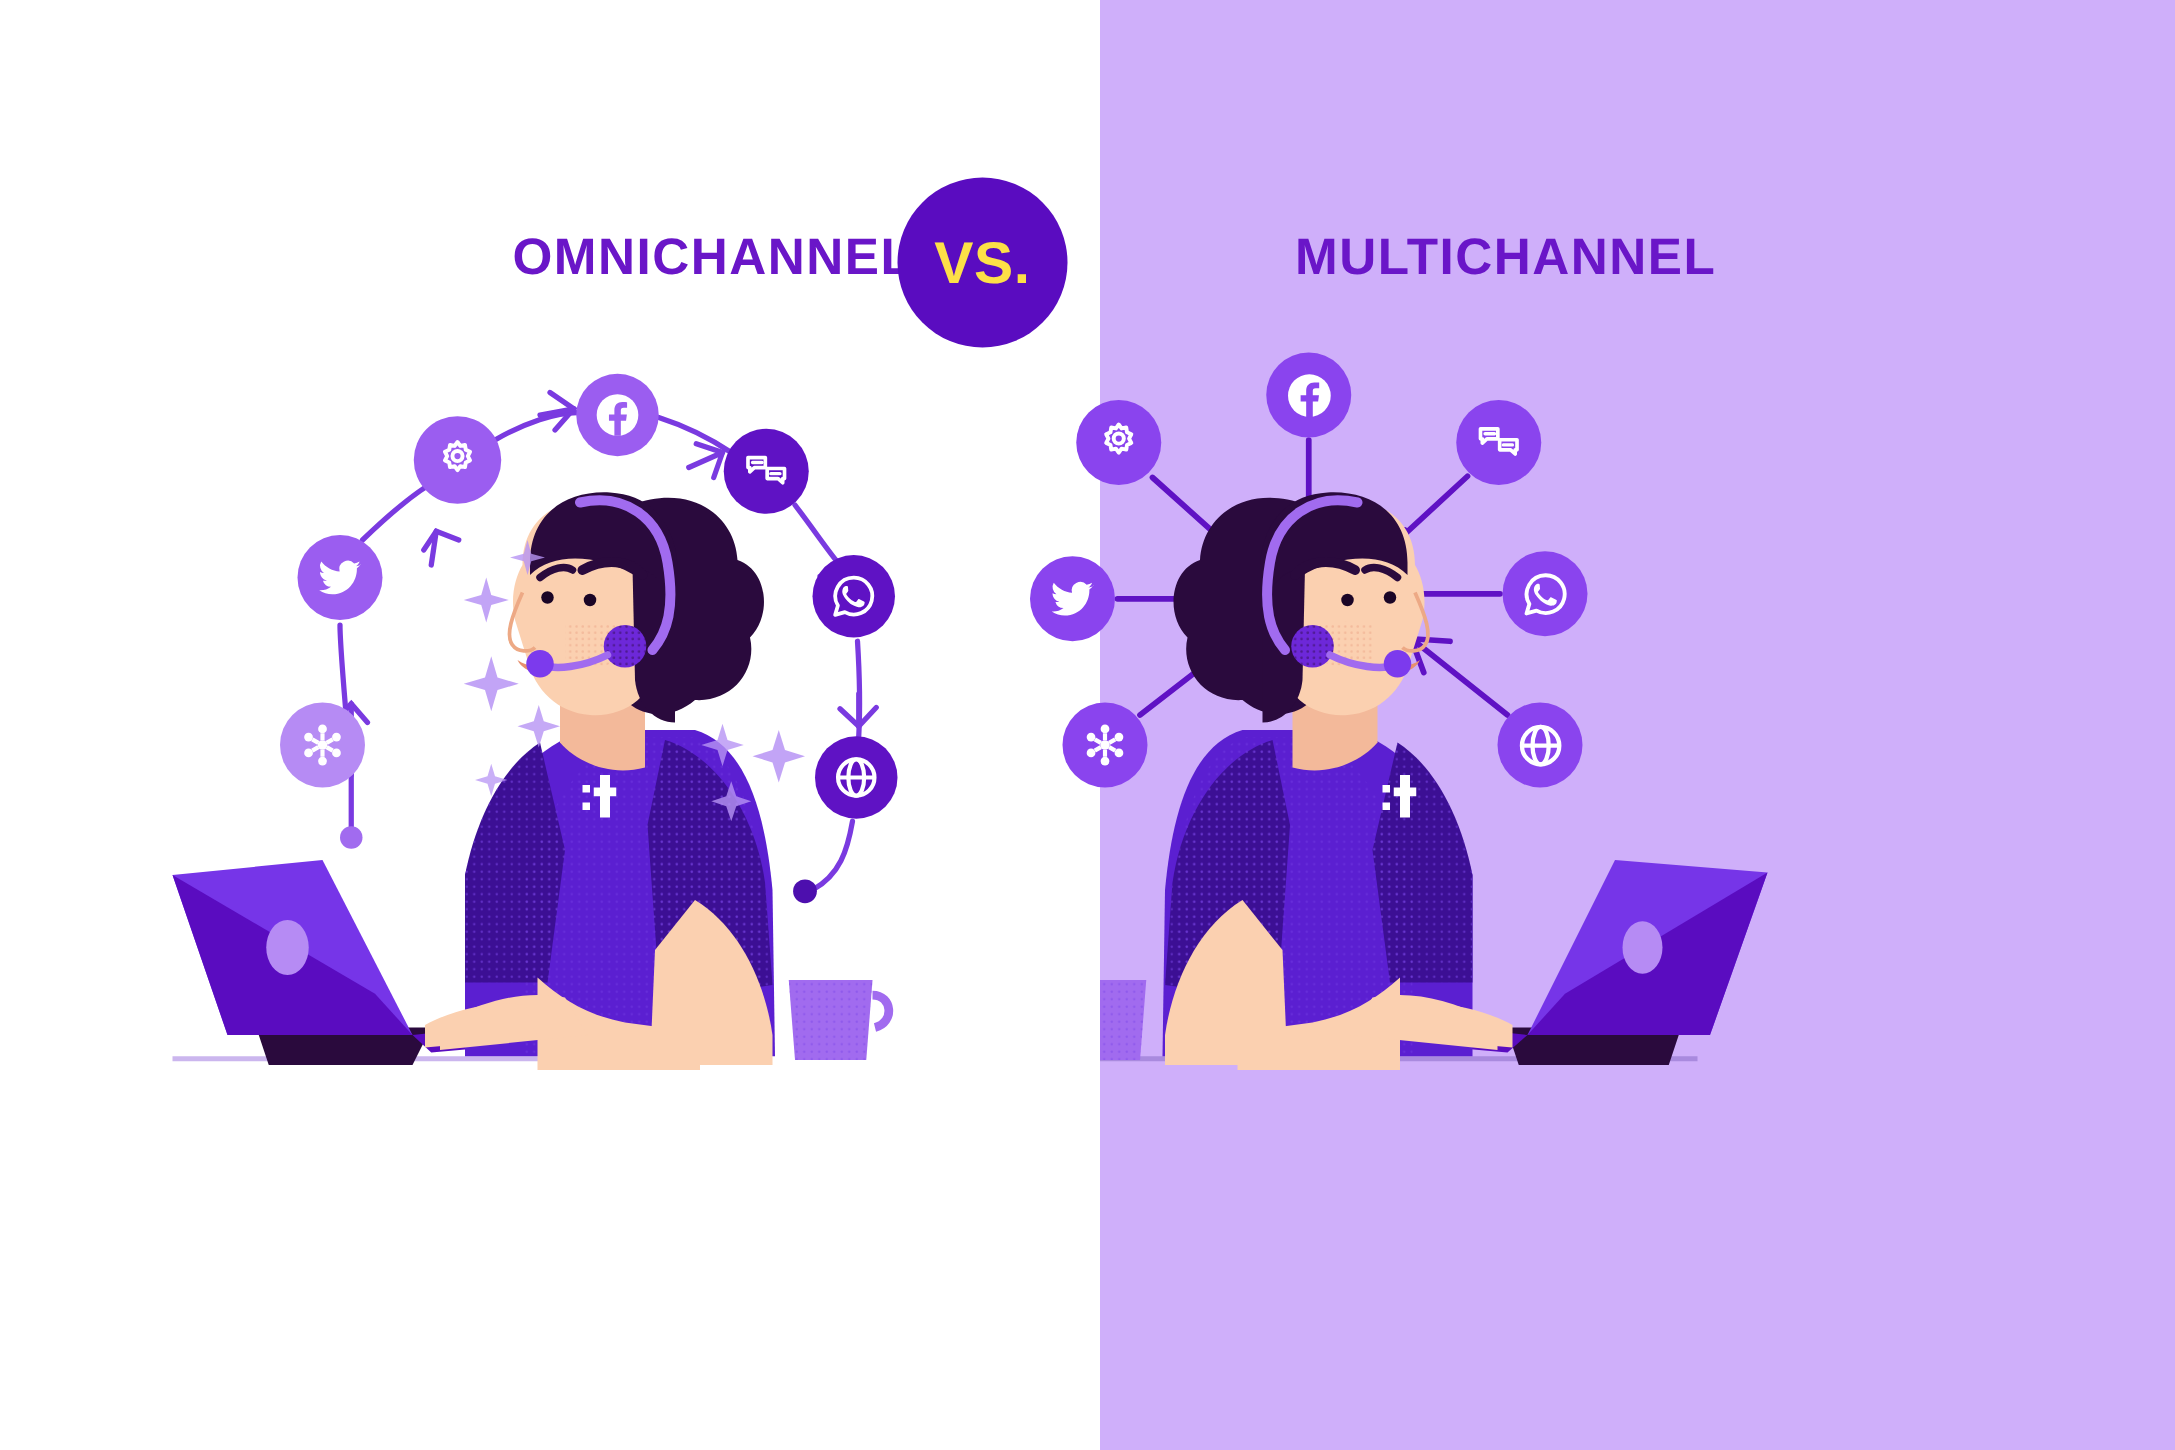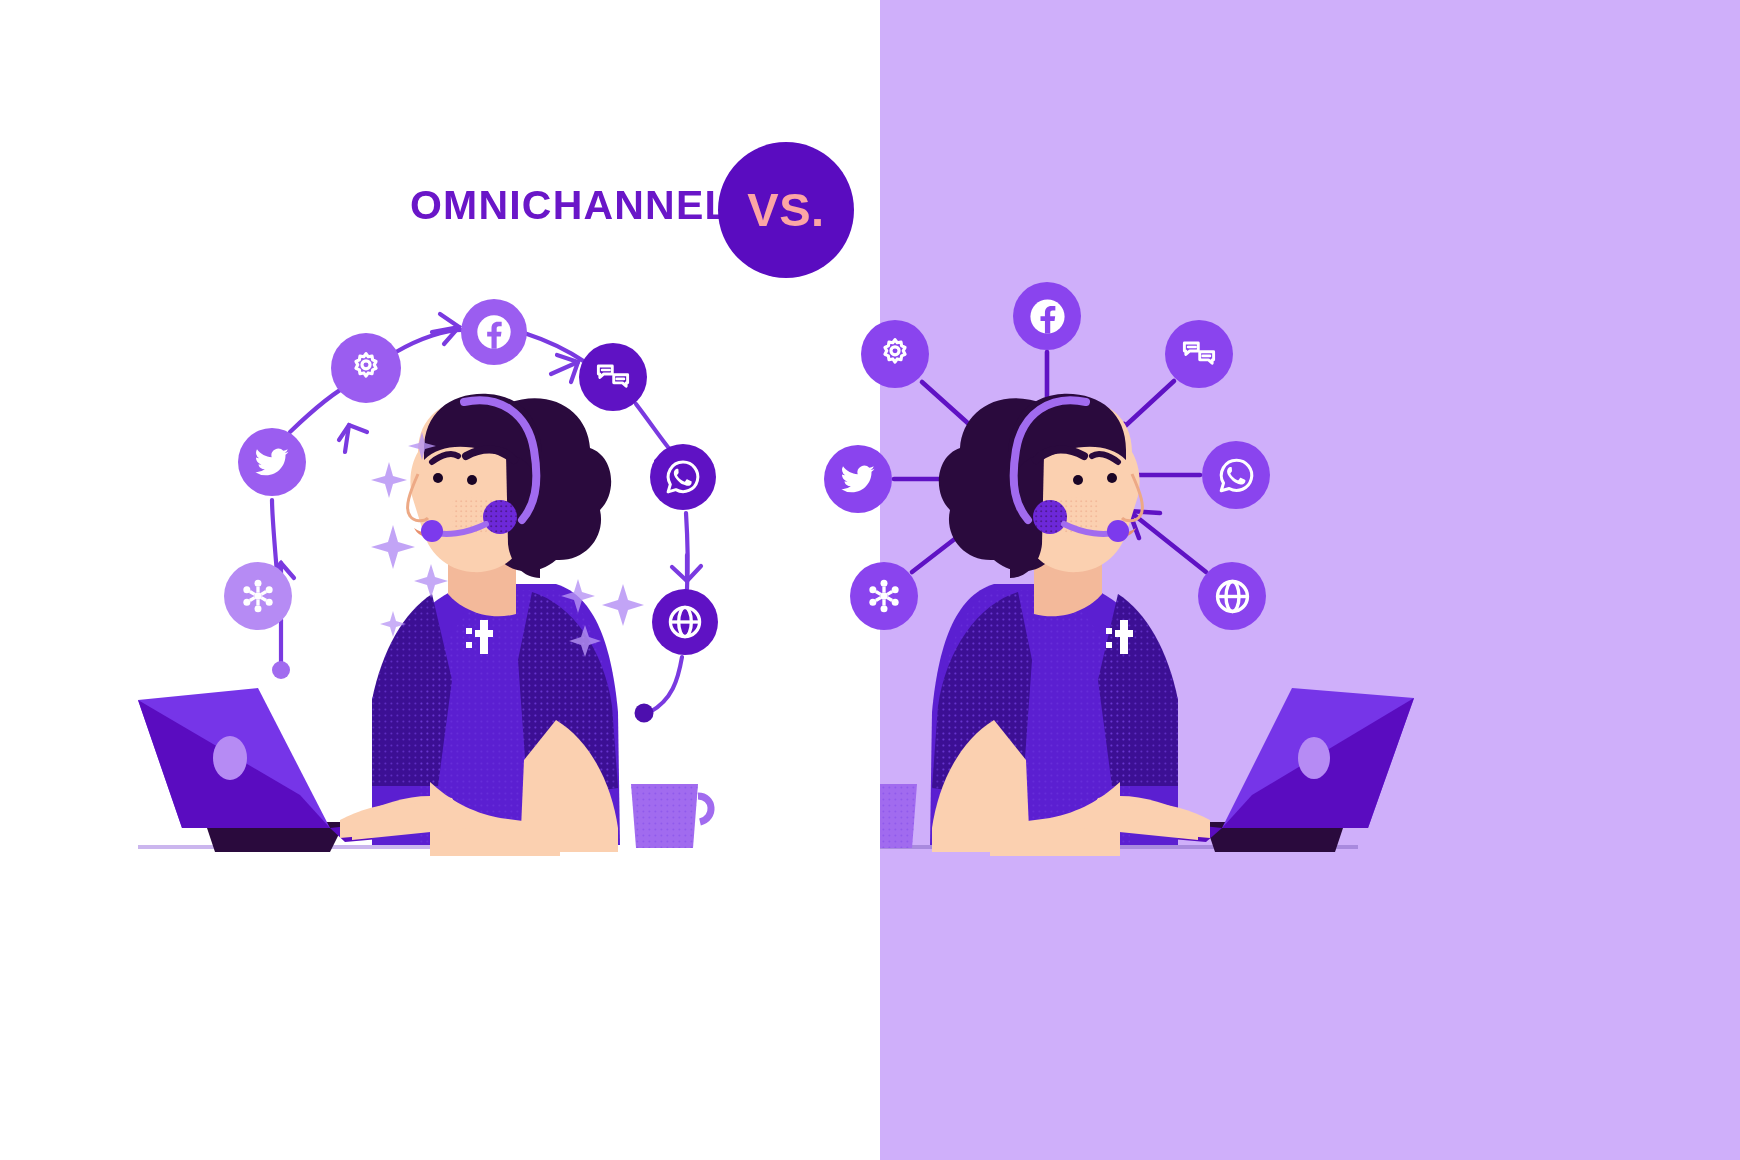--- a/index.html
+++ b/index.html
@@ -25,21 +25,21 @@
   .title-right{left:1036px;}
 
   
   .vs-badge{
     position:absolute;left:718px;top:142px;width:136px;height:136px;
     border-radius:50%;background:#5a0cc0;
     display:flex;align-items:center;justify-content:center;
     z-index:40;
   }
   .vs-badge span{
-    font-size:47px;font-weight:bold;color:#fca5a5;letter-spacing:0.5px;
+    font-size:47px;font-weight:bold;color:#fde047;letter-spacing:0.5px;
     transform:translateY(-1px);
     text-align:center;
   }
 
   
   .bub{
     position:absolute;border-radius:50%;
     display:flex;align-items:center;justify-content:center;
     z-index:20;
   }
@@ -254,20 +254,21 @@
       <path d="M388,542 l5,-17 l5,17 l17,5 l-17,5 l-5,17 l-5,-17 l-17,-5 Z" opacity="0.85"></path>
       <path d="M427,577 l4,-13 l4,13 l13,4 l-13,4 l-4,13 l-4,-13 l-13,-4 Z" opacity="0.8"></path>
       <path d="M390,621 l3,-10 l3,10 l10,3 l-10,3 l-3,10 l-3,-10 l-10,-3 Z" opacity="0.75"></path>
       <path d="M574,592 l4,-13 l4,13 l13,4 l-13,4 l-4,13 l-4,-13 l-13,-4 Z" opacity="0.8"></path>
       <path d="M618,600 l5,-16 l5,16 l16,5 l-16,5 l-5,16 l-5,-16 l-16,-5 Z" opacity="0.85"></path>
       <path d="M581,637 l4,-12 l4,12 l12,4 l-12,4 l-4,12 l-4,-12 l-12,-4 Z" opacity="0.8"></path>
     </g>
   </svg>
 
   <div class="title title-left">OMNICHANNEL</div>
+  <div class="title title-right">MULTICHANNEL</div>
 
   <div class="vs-badge">
     <span>VS.</span>
   </div>
 
   <div class="bub" style="left:331px;top:333px;width:70px;height:70px;background:#9b5df0;">
     <svg width="36" height="36" viewBox="0 0 24 24">
       <path fill="none" stroke="#fff" stroke-width="2.1" stroke-linejoin="round" d="M12 2.4l1.5 2.1 2.5-.5.4 2.5 2.3 1.1-1.2 2.3 1.2 2.3-2.3 1.1-.4 2.5-2.5-.5L12 17.4l-1.5-2.1-2.5.5-.4-2.5-2.3-1.1 1.2-2.3L5.3 7.6l2.3-1.1.4-2.5 2.5.5z"></path>
       <circle cx="12" cy="9.9" r="2.7" fill="none" stroke="#fff" stroke-width="2.1"></circle>
     </svg>

